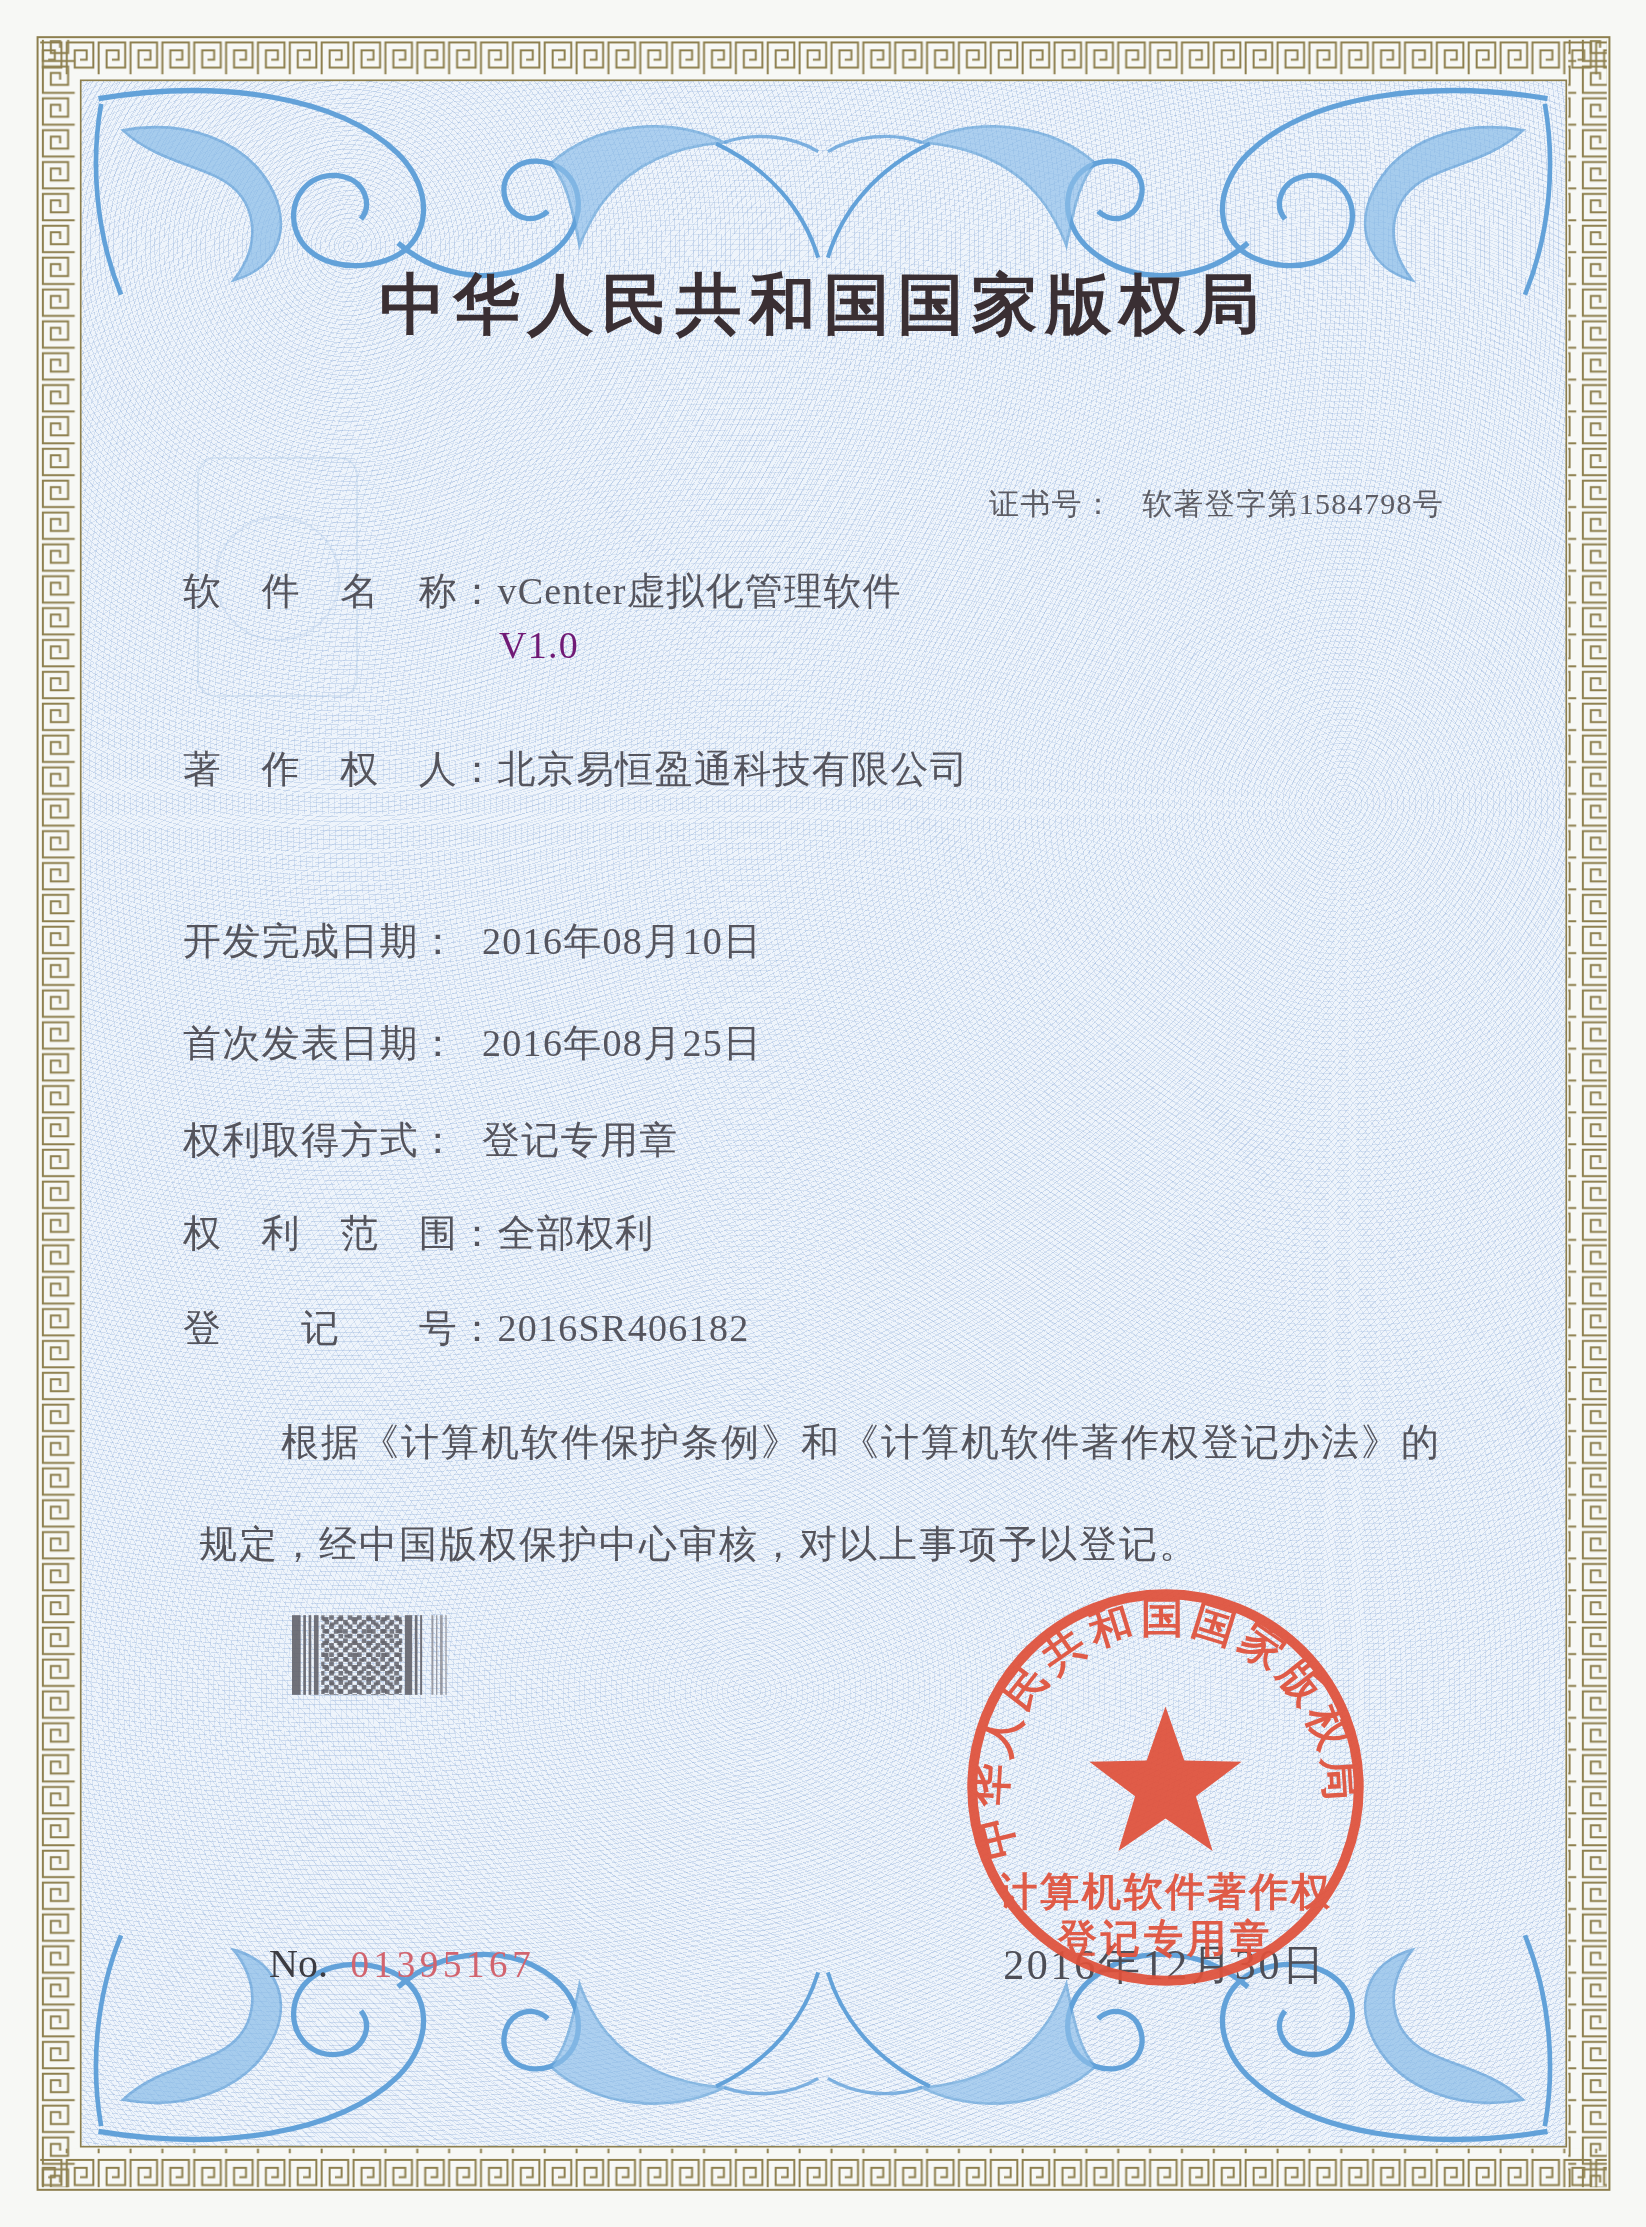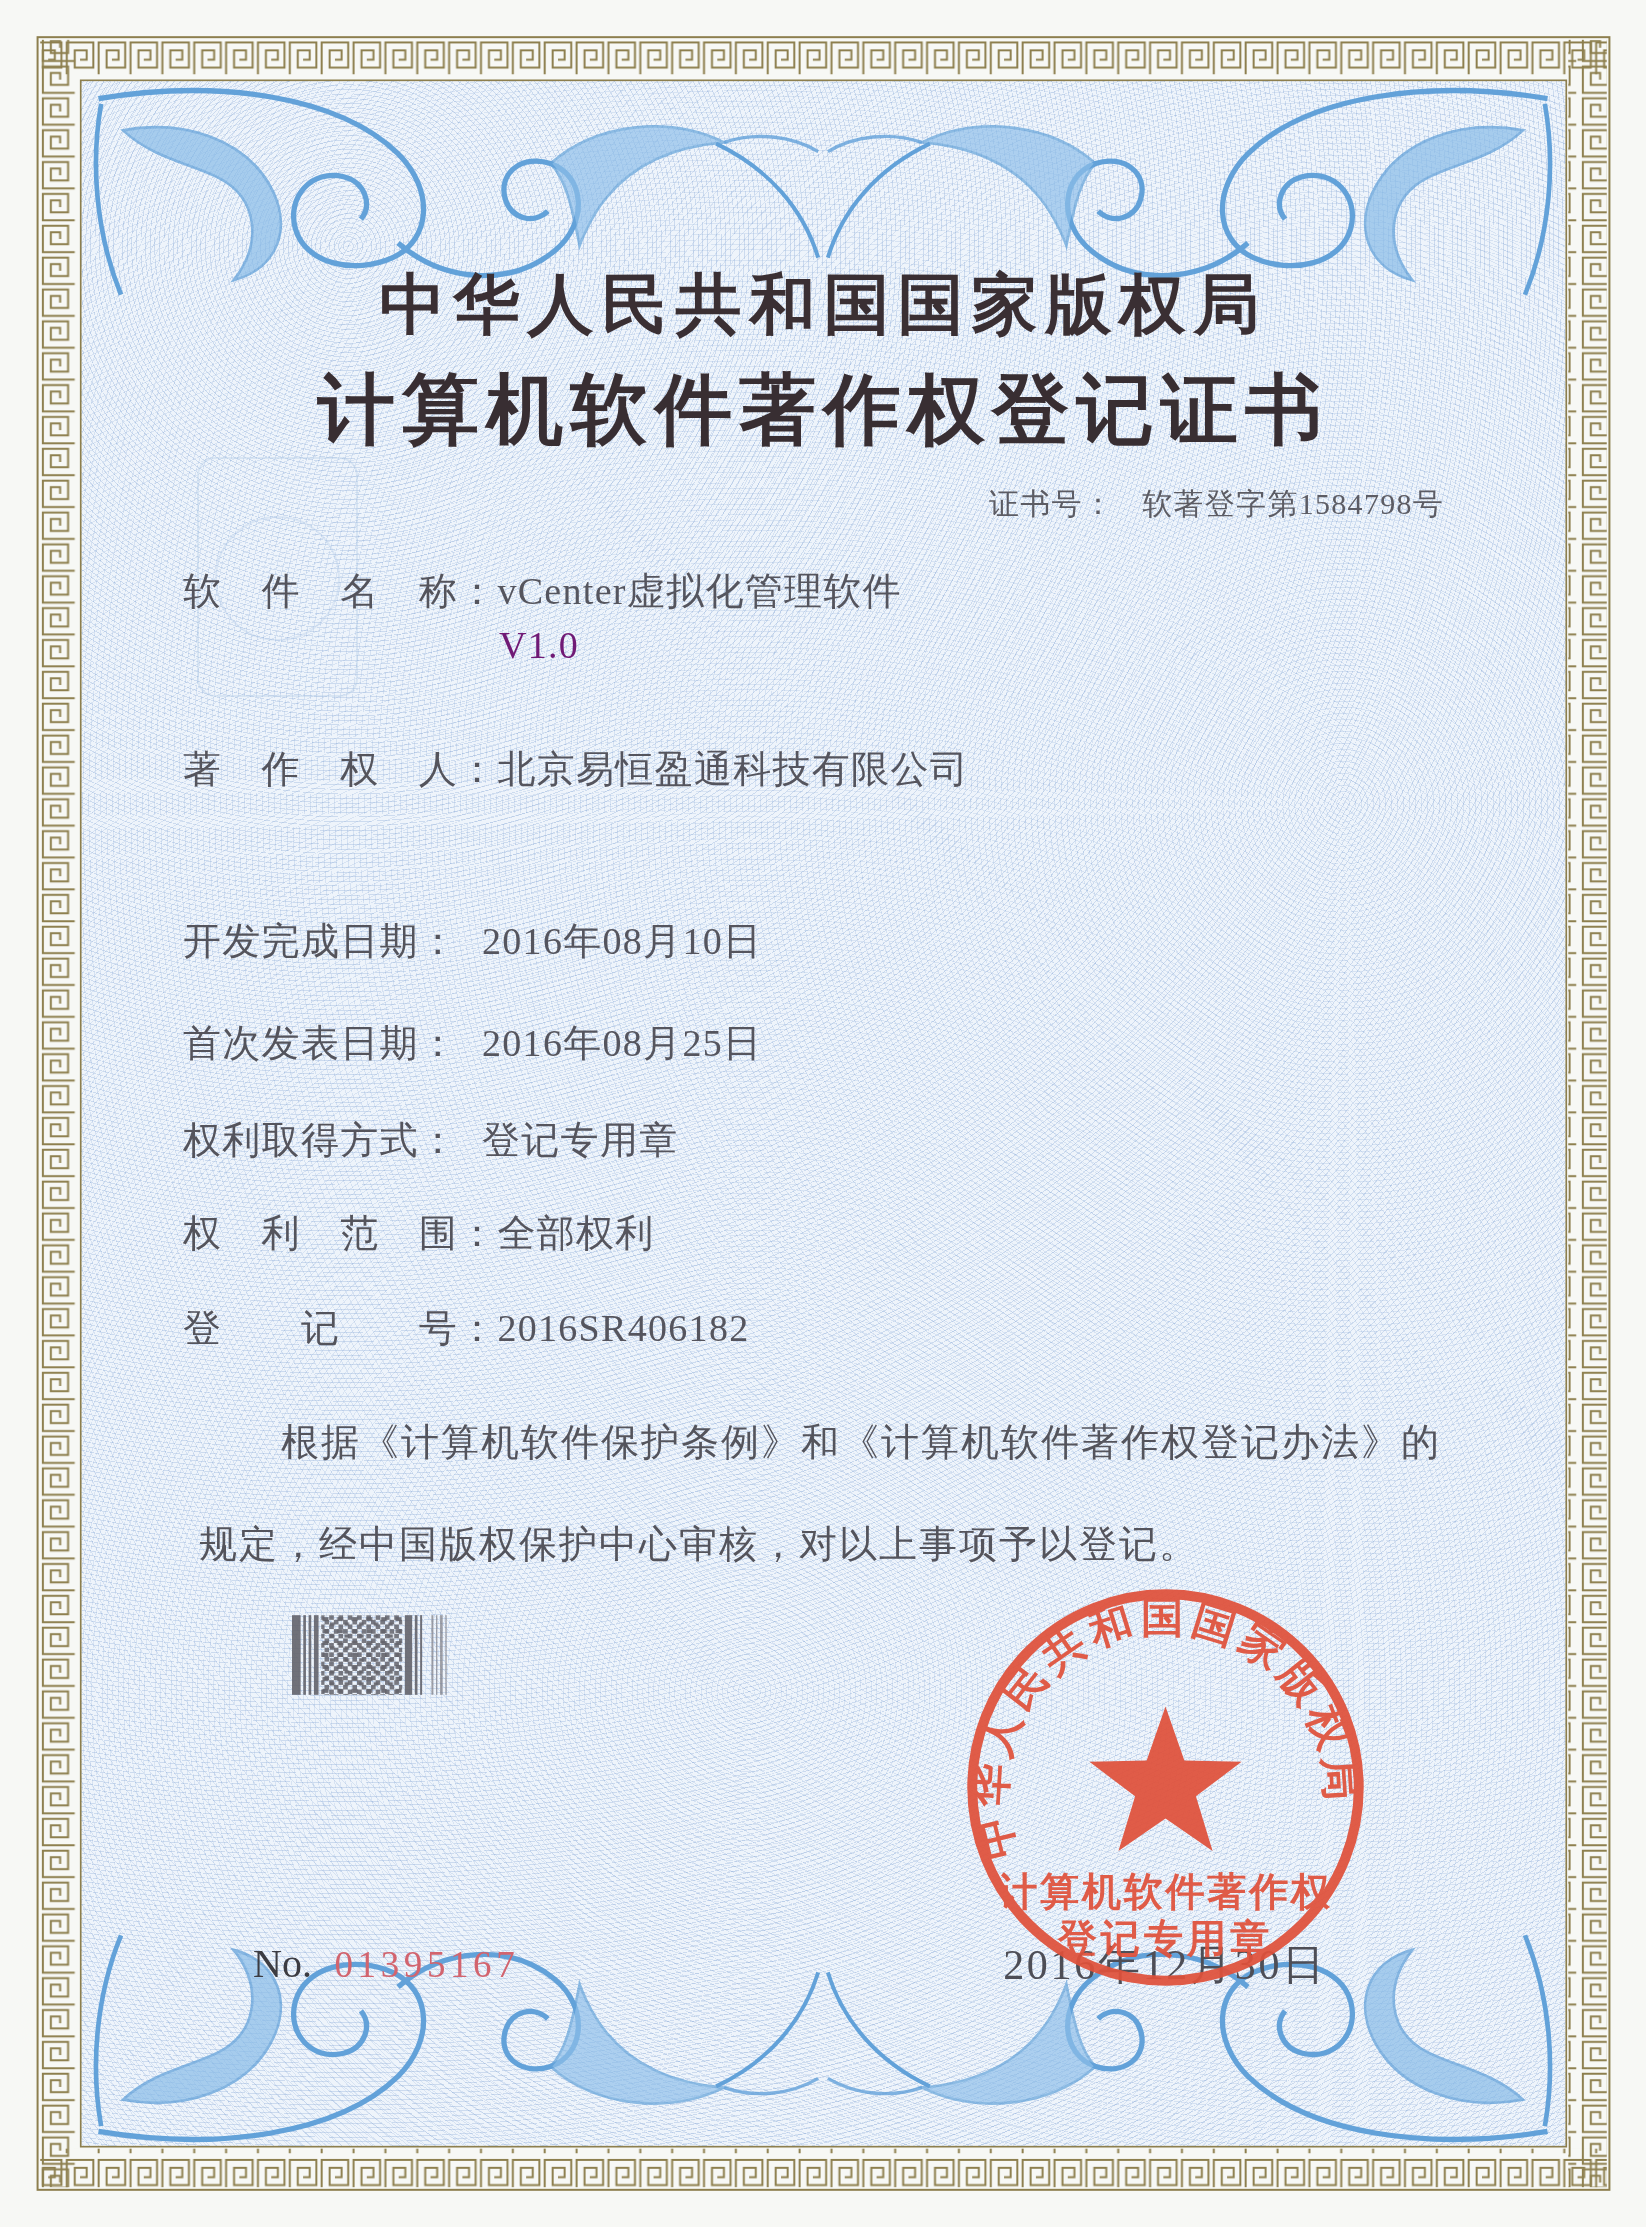--- a/index.html
+++ b/index.html
@@ -45,21 +45,21 @@
   .row .lbl{display:inline-block;min-width:299px;}
   .row .val{color:#55555e;}
   .v2{position:absolute;left:499px;font-size:38px;color:#701a75;letter-spacing:1.3px;}
   .stmt{position:absolute;left:199px;width:1255px;font-size:38px;color:#54545c;letter-spacing:2px;white-space:nowrap;}
   .barcode{position:absolute;left:292px;top:1615px;width:158px;height:80px;}
   .seal{position:absolute;left:953px;top:1575px;width:425px;height:425px;opacity:.93;}
   .seal-date{
     position:absolute;left:959px;top:1937px;width:412px;text-align:center;
     font-size:42px;color:#4e4e56;letter-spacing:2.7px;
   }
-  .serial{position:absolute;left:253px;top:1940px;font-size:40px;color:#3c3c42;}
+  .serial{position:absolute;left:269px;top:1940px;font-size:40px;color:#3c3c42;}
   .serial .num{color:#d2646e;letter-spacing:4.6px;margin-left:22.6px;font-size:37px;}
   .z1{z-index:1}.z2{z-index:2}.z3{z-index:3}.z4{z-index:4}
 </style>
 </head>
 <body>
 
 <div class="page">
 
   <div class="guilloche z1"></div>
 
@@ -123,21 +123,20 @@
       <path d="M950 90 C 1030 128 1082 190 1104 262" stroke-width="6"></path>
       <path d="M962 88 C 1010 72 1064 78 1104 102" stroke-width="5" opacity=".8"></path>
     </g>
   </svg>
 
   <div class="emboss z2">
     <div class="inner-circle"></div>
   </div>
 
   <div class="t authority z3">中华人民共和国国家版权局</div>
-  <div class="t cert-title z3">计算机软件著作权登记证书</div>
 
   <div class="t certno z3">
     <span class="lbl">证书号：</span><span>软著登字第1584798号</span>
   </div>
 
   <div class="row z3" style="top:566px">
     <span class="lbl">软　件　名　称：</span><span class="val">vCenter虚拟化管理软件</span>
   </div>
   <div class="v2 z3" style="top:623px">V1.0</div>
 

